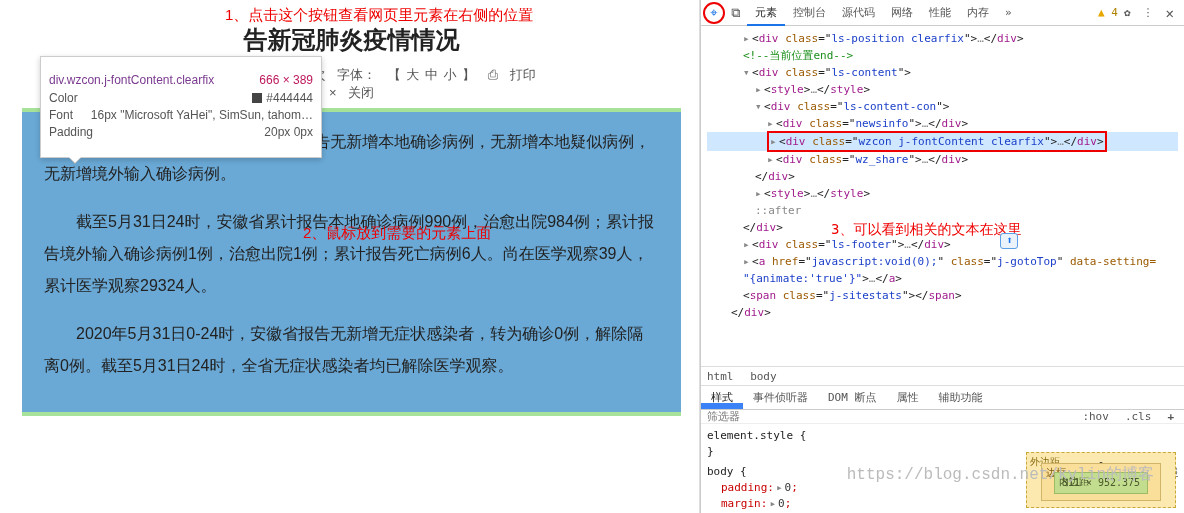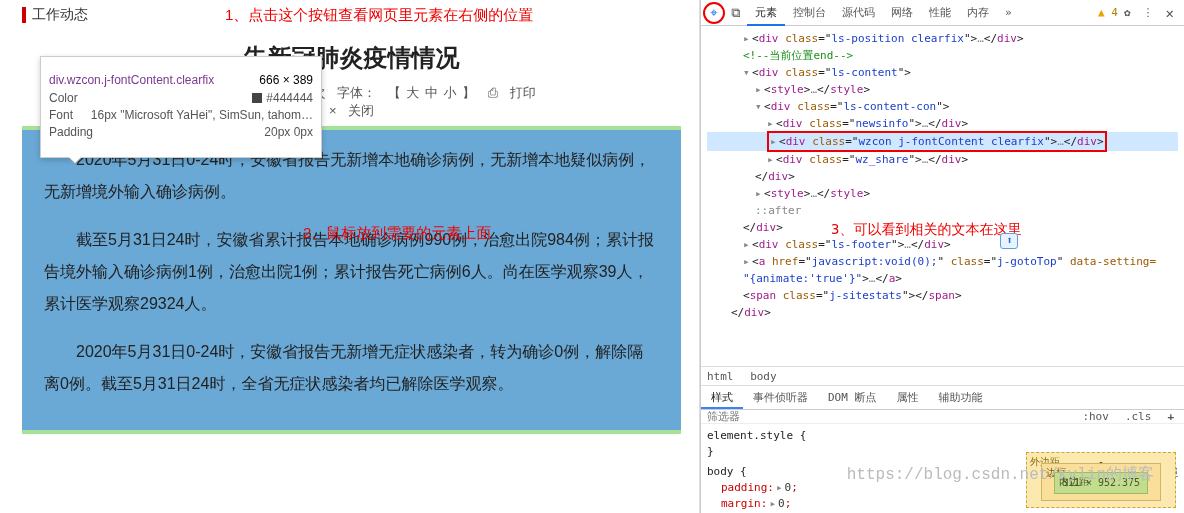--- a/index.html
+++ b/index.html
@@ -4,21 +4,21 @@
 <style>
 *{box-sizing:border-box;margin:0;padding:0}
 body{font-family:"Microsoft YaHei",SimSun,sans-serif;font-size:12px;color:#333;background:#fff;width:1184px;height:513px;overflow:hidden;position:relative}
 .page{display:flex;height:100%}
 .left{width:700px;border-right:1px solid #ddd;position:relative;padding:6px 18px 0 22px}
 .workbar{display:flex;align-items:center;font-size:14px;color:#333;margin-bottom:6px}
 .redbar{width:4px;height:16px;background:#c00;margin-right:6px}
 .tooltip{position:absolute;top:56px;left:40px;width:282px;background:#fff;border:1px solid #ccc;box-shadow:0 2px 6px rgba(0,0,0,.2);z-index:20;font-size:12px;padding:16px 8px}
 .tt-head{display:flex;justify-content:space-between;margin-bottom:3px}
 .tt-sel{color:#7a3a8f}
-.tt-dim{color:#000000}
+.tt-dim{color:#be185d}
 .tt-row{display:flex;justify-content:space-between;line-height:17px;color:#555}
 .swatch{display:inline-block;width:10px;height:10px;background:#444;margin-right:4px;vertical-align:-1px}
 .tooltip::after{content:"";position:absolute;bottom:-6px;left:28px;border:6px solid transparent;border-top-color:#fff;border-bottom:none;filter:drop-shadow(0 1px 0 #aaa)}
 
 .article{position:relative;margin-top:18px}
 .title{font-size:24px;font-weight:700;text-align:center;margin:6px 0 10px;color:#222}
 .meta{text-align:center;font-size:13px;color:#555;margin-bottom:6px}
 .meta span{margin:0 4px}
 .meta .sizes{letter-spacing:1px}
 .greenbar{background:#a6e29a;padding:4px 0;margin:4px 0 0}
@@ -55,21 +55,21 @@
 .ell{color:#888}
 .pse{color:#888}
 .sel-line{background:#cfe8ff}
 .redbox{border:2px solid #e00;padding:0 1px;display:inline-block;margin:-1px 0}
 
 .crumbs{height:20px;border-top:1px solid #ddd;border-bottom:1px solid #ddd;padding:0 6px;line-height:20px;color:#555}
 .crumbs span{margin-right:10px;cursor:pointer}
 
 .subtabs{display:flex;height:24px;border-bottom:1px solid #ccc}
 .subtabs .t{padding:0 10px;line-height:24px;color:#555;cursor:pointer}
-.subtabs .t.active{border-bottom:2px solid #3b82f6;color:#222}
+.subtabs .t.active{border-bottom:6px solid #3b82f6;color:#222}
 
 .filt{display:flex;align-items:flex-end;height:24px;border-bottom:1px solid #eee;padding:0 6px;gap:8px}
 .filt input{border:none;outline:none;flex:1;font-size:11px;font-family:inherit;color:#666}
 .filt .chip{color:#555;cursor:pointer;padding:0 4px}
 .filt .plus{font-weight:700}
 
 .styles{padding:4px 6px;line-height:16px;position:relative;height:90px}
 .rule .sel{color:#222}
 .rule .br{color:#222}
 .src{float:right;color:#888;text-decoration:underline;cursor:pointer}
@@ -85,24 +85,20 @@
 .bm-l1{position:absolute;top:1px;left:4px;color:#7a5a10}
 .bm-l2{position:absolute;top:1px;left:4px;color:#4b5a2a}
 .wm{position:absolute;right:30px;bottom:28px;color:#bbb;font-size:16px;font-family:Liberation Mono, monospace;z-index:50}
 </style>
 </head>
 <body>
 
 <div class="page">
 
   <div class="left">
-    <div class="workbar">
-      <span class="redbar"></span>
-      <span>工作动态</span>
-    </div>
 
     <div class="anno a1">1、点击这个按钮查看网页里元素在右侧的位置</div>
 
     <div class="article">
       <h1 class="title">告新冠肺炎疫情情况</h1>
       <div class="meta">
         <span>卫生健康委</span>
         <span>点击：</span><span>805次</span>
         <span>字体：</span>
         <span class="sizes">【 大 中 小 】</span>

